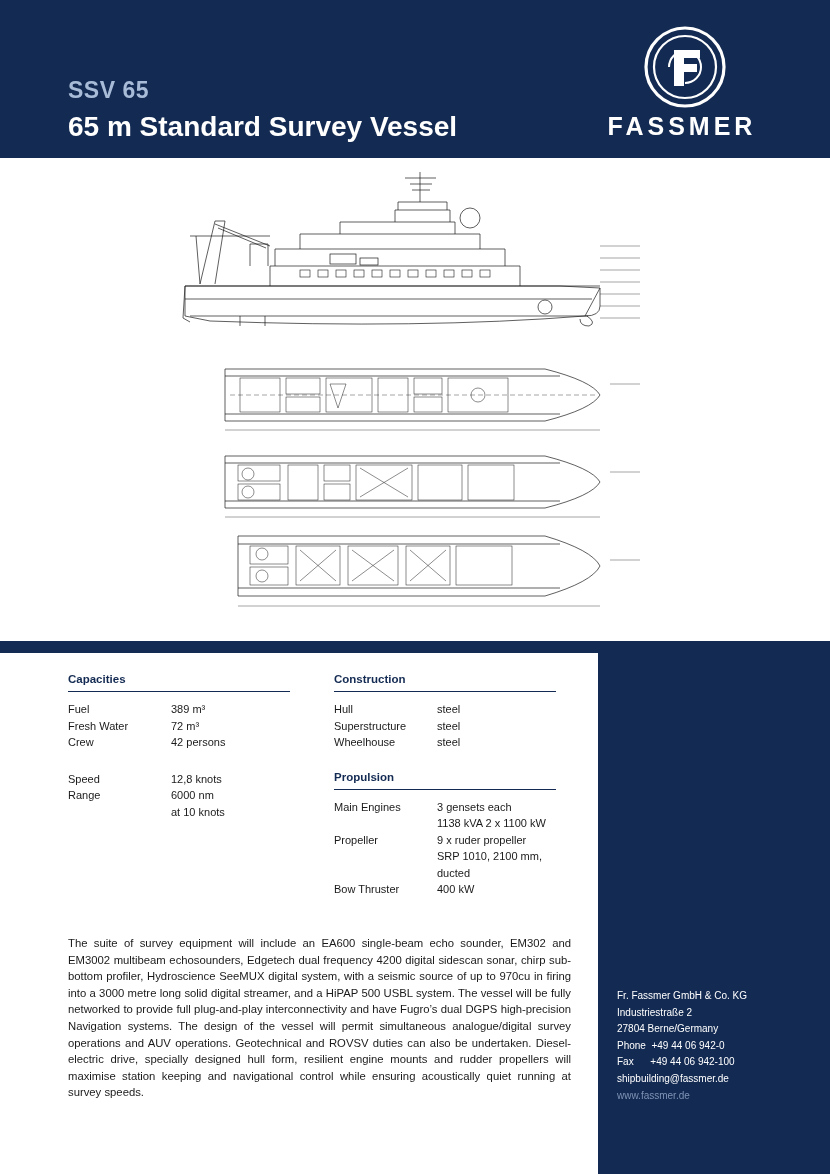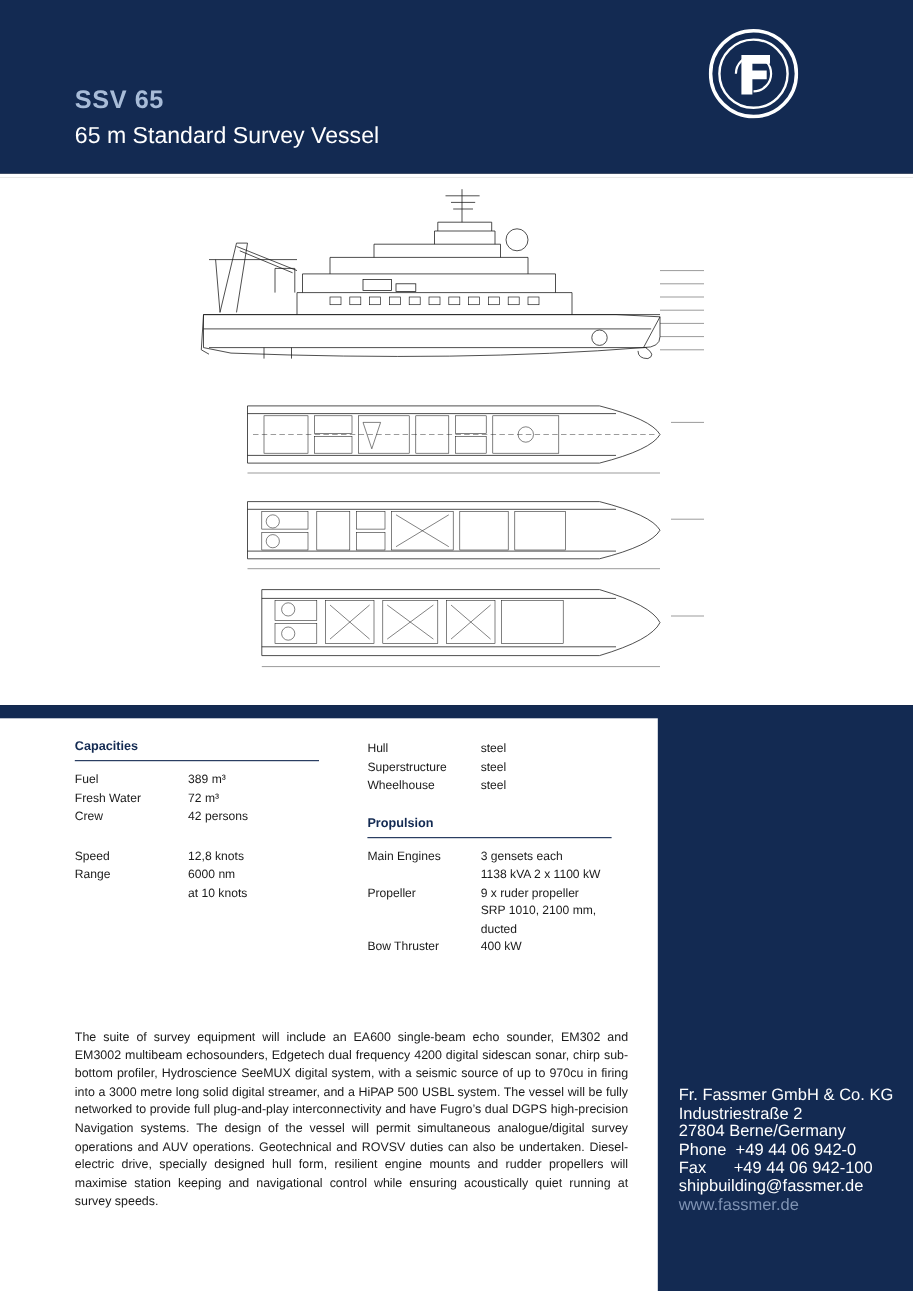--- a/index.html
+++ b/index.html
@@ -10,21 +10,21 @@
     background: #ffffff;
     font-family: "Liberation Sans", sans-serif;
     color: #1a1a1a;
     position: relative;
     overflow: hidden;
   }
   .page {
     position: relative;
     width: 830px;
     height: 878px;
-    background: #000000;
+    background: #701a75;
   }
 
   
   .header {
     position: absolute;
     top: 0; left: 0;
     width: 830px;
     height: 158px;
     background: #132a52;
   }
@@ -36,22 +36,22 @@
   }
   .header-model {
     font-size: 23px;
     font-weight: bold;
     color: #a8bcd8;
     letter-spacing: 0.5px;
     line-height: 1.1;
     margin: 0 0 9px 0;
   }
   .header-sub {
-    font-size: 21px;
-    font-weight: normal;
+    font-size: 28px;
+    font-weight: bold;
     color: #ffffff;
     line-height: 1.1;
     margin: 0;
   }
   .header-rule {
     position: absolute;
     left: 0; top: 158px;
     width: 830px; height: 3px;
     background: #ffffff;
   }
@@ -154,21 +154,21 @@
     text-align: justify;
   }
 
   
   .contact {
     position: absolute;
     left: 617px;
     top: 988px;
     width: 200px;
     color: #ffffff;
-    font-size: 15px;
+    font-size: 10px;
     line-height: 16.6px;
   }
   .contact-line { white-space: pre; }
   .contact-web { color: #7f93b4; }
   .contact-mail { color: #ffffff; }
 
   svg { display: block; }
 </style>
 </head>
 <body>
@@ -183,20 +183,21 @@
 
     <div class="logo">
       <div class="logo-mark">
         <svg width="82" height="82" viewBox="0 0 82 82" aria-hidden="true">
           <circle cx="41" cy="41" r="39" fill="none" stroke="#ffffff" stroke-width="3.2"></circle>
           <circle cx="41" cy="41" r="31" fill="none" stroke="#ffffff" stroke-width="2.2"></circle>
           <path d="M25 41 A16 16 0 1 1 41 57" fill="none" stroke="#ffffff" stroke-width="2"></path>
           <path d="M30 24 L56 24 L56 32 L40 32 L40 38 L53 38 L53 46 L40 46 L40 60 L30 60 Z" fill="#ffffff"></path>
         </svg>
       </div>
+      <div class="logo-text">FASSMER</div>
     </div>
   </div>
   <div class="header-rule"></div>
 
   <div class="drawings">
 
     <svg width="830" height="200" viewBox="0 0 830 200" style="position:absolute;left:0;top:5px">
       <g stroke="#1a1a1a" fill="none" stroke-width="0.7">
 
         <path d="M185 150 L185 120 L560 120 L600 122 L585 150 Q420 163 210 155 Z"></path>
@@ -373,20 +374,21 @@
               <div class="spec-key"></div>
               <div class="spec-val">at 10 knots</div>
             </div>
           </div>
 
         </div>
 
         <div class="spec-col">
 
           <div class="spec-block">
+            <div class="spec-title">Construction</div>
             <div class="spec-row">
               <div class="spec-key">Hull</div>
               <div class="spec-val">steel</div>
             </div>
             <div class="spec-row">
               <div class="spec-key">Superstructure</div>
               <div class="spec-val">steel</div>
             </div>
             <div class="spec-row">
               <div class="spec-key">Wheelhouse</div>

